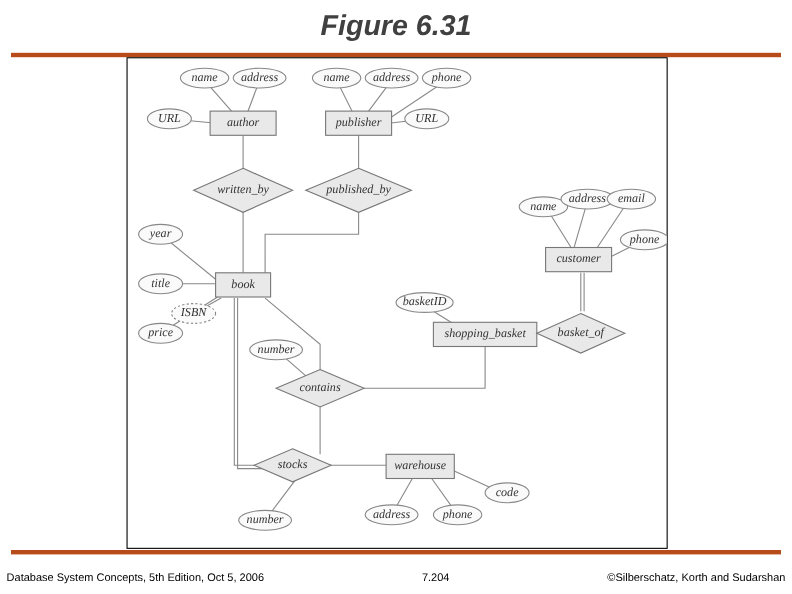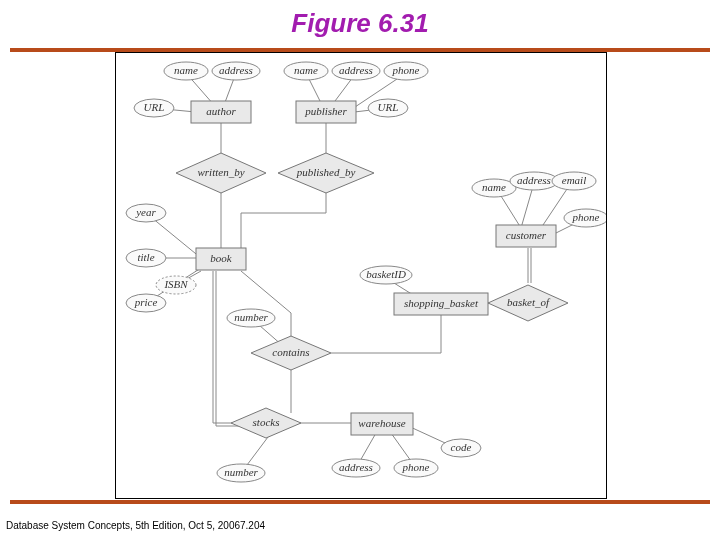--- a/index.html
+++ b/index.html
@@ -1,19 +1,19 @@
 <!DOCTYPE html>
 <html><head>
 <meta charset="utf-8">
 <style>
   body { margin:0; font-family: Arial, sans-serif; width:720px; height:540px; position:relative; background:#fff; }
-  .title { text-align:center; font-size:26px; font-weight:bold; font-style:italic; color:#a21caf; padding-top:8px; }
+  .title { text-align:center; font-size:26px; font-weight:bold; font-style:italic; color:#404040; padding-top:8px; }
   .rule-top { position:absolute; left:10px; right:10px; top:48px; height:4px; background:#b84b1a; }
   .rule-bot { position:absolute; left:10px; right:10px; top:500px; height:4px; background:#b84b1a; }
-  .footer { position:absolute; left:0; right:0; top:520px; font-size:10px; display:flex; padding:0 6px; color:#000; }
+  .footer { position:absolute; left:0; right:0; top:520px; font-size:10px; display:flex; justify-content:space-between; padding:0 6px; color:#000; }
   .diagram { position:absolute; left:115px; top:52px; width:490px; height:445px; border:1px solid #000; background:#fff; }
   svg { width:100%; height:100%; }
   text { font-family:"Times New Roman", serif; font-style:italic; font-size:11px; fill:#333; text-anchor:middle; dominant-baseline:middle; }
   .ent { fill:#e9e9e9; stroke:#777; stroke-width:1; }
   .rel { fill:#e9e9e9; stroke:#777; stroke-width:1; }
   .attr { fill:#fafafa; stroke:#888; stroke-width:1; }
   .dattr { fill:#fafafa; stroke:#888; stroke-width:1; stroke-dasharray:2,2; }
   line, polyline { stroke:#888; stroke-width:1; fill:none; }
 </style>
 </head>
@@ -208,13 +208,14 @@
   </g>
 
 </svg>
 </div>
 
 <div class="rule-bot"></div>
 
 <div class="footer">
   <span>Database System Concepts, 5th Edition, Oct 5, 2006</span>
   <span>7.204</span>
+  <span>©Silberschatz, Korth and Sudarshan</span>
 </div>
 
 </body></html>

